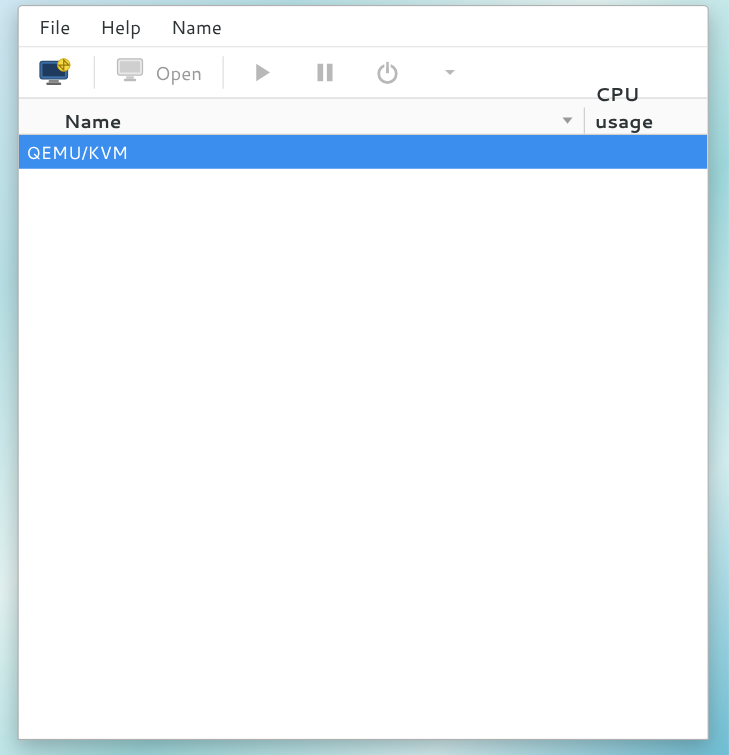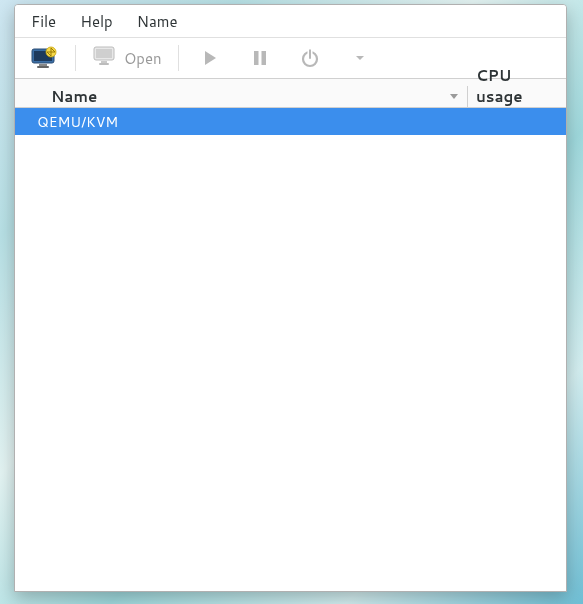--- a/index.html
+++ b/index.html
@@ -152,21 +152,21 @@
   .treeview {
     flex: 1;
     background: #fff;
     overflow: auto;
   }
   .row {
     height: 27px;
     display: flex;
     align-items: center;
     font-size: 14px;
-    padding-left: 22px;
+    padding-left: 6px;
   }
   .row.selected {
     background: #3b8eed;
     color: #fff;
   }
 </style>
 </head>
 <body>
 
 <div class="wallpaper" aria-hidden="true"></div>

